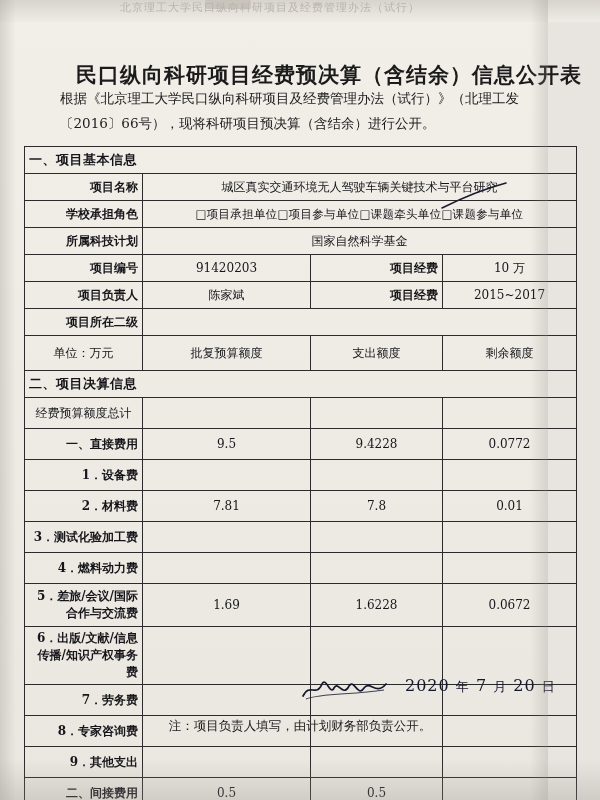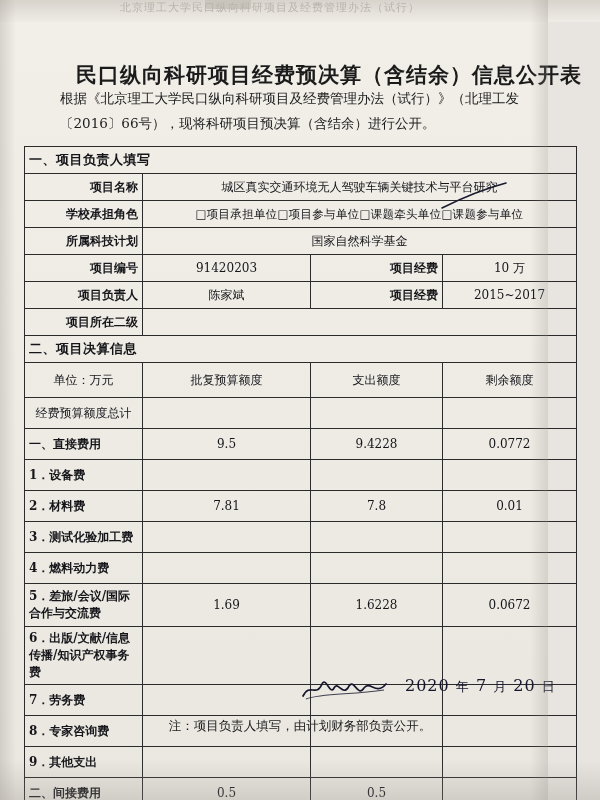--- a/index.html
+++ b/index.html
@@ -57,21 +57,21 @@
     table-layout:fixed;
   }
   table.main td{
     border:1px solid #2b2b2b;
     padding:3px 4px;
     height:20px;
     vertical-align:middle;
   }
   .sec{font-weight:bold;font-size:13px;padding-left:8px;letter-spacing:.5px;}
   .lbl{text-align:right;font-weight:bold;}
-  .lbl-l{text-align:left;padding-left:6px;font-weight:bold;}
+  .lbl-l{text-align:right;padding-left:6px;font-weight:bold;}
   .ctr{text-align:center;}
   .val{text-align:center;}
   .roles{font-size:11.5px;letter-spacing:.3px;}
   .note{
     position:absolute;left:40px;top:718px;width:520px;
     font-size:12.5px;color:#1b1b1b;text-align:center;
   }
   
   .scribble{
     position:absolute;pointer-events:none;
@@ -107,21 +107,21 @@
     <table class="main">
       <colgroup>
         <col style="width:118px">
         <col style="width:168px">
         <col style="width:132px">
         <col style="width:134px">
       </colgroup>
 
       <tbody>
           <tr>
-        <td class="sec" colspan="4">一、项目负责人填写</td>
+        <td class="sec" colspan="4">一、项目基本信息</td>
       </tr>
 
       <tr>
         <td class="lbl">项目名称</td>
         <td class="ctr" colspan="3">城区真实交通环境无人驾驶车辆关键技术与平台研究</td>
       </tr>
 
       <tr>
         <td class="lbl">学校承担角色</td>
         <td class="ctr roles" colspan="3">□项目承担单位□项目参与单位□课题牵头单位□课题参与单位</td>
@@ -145,28 +145,28 @@
         <td class="lbl">项目经费</td>
         <td class="ctr">2015~2017</td>
       </tr>
 
       <tr>
         <td class="lbl">项目所在二级</td>
         <td class="ctr" colspan="3"></td>
       </tr>
 
       <tr>
-        <td class="sec" colspan="4">二、项目决算信息</td>
-      </tr>
-
-      <tr>
         <td class="ctr" style="height:28px">单位：万元</td>
         <td class="ctr">批复预算额度</td>
         <td class="ctr">支出额度</td>
         <td class="ctr">剩余额度</td>
+      </tr>
+
+      <tr>
+        <td class="sec" colspan="4">二、项目决算信息</td>
       </tr>
 
       <tr>
         <td class="ctr" style="height:24px">经费预算额度总计</td>
         <td></td>
         <td></td>
         <td></td>
       </tr>
 
       <tr>

